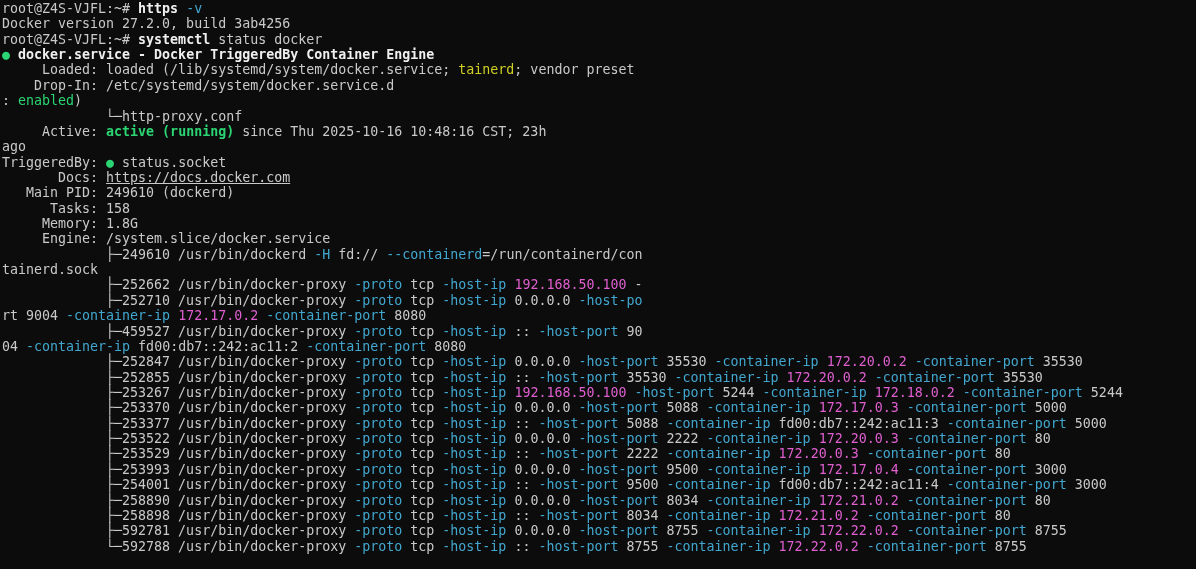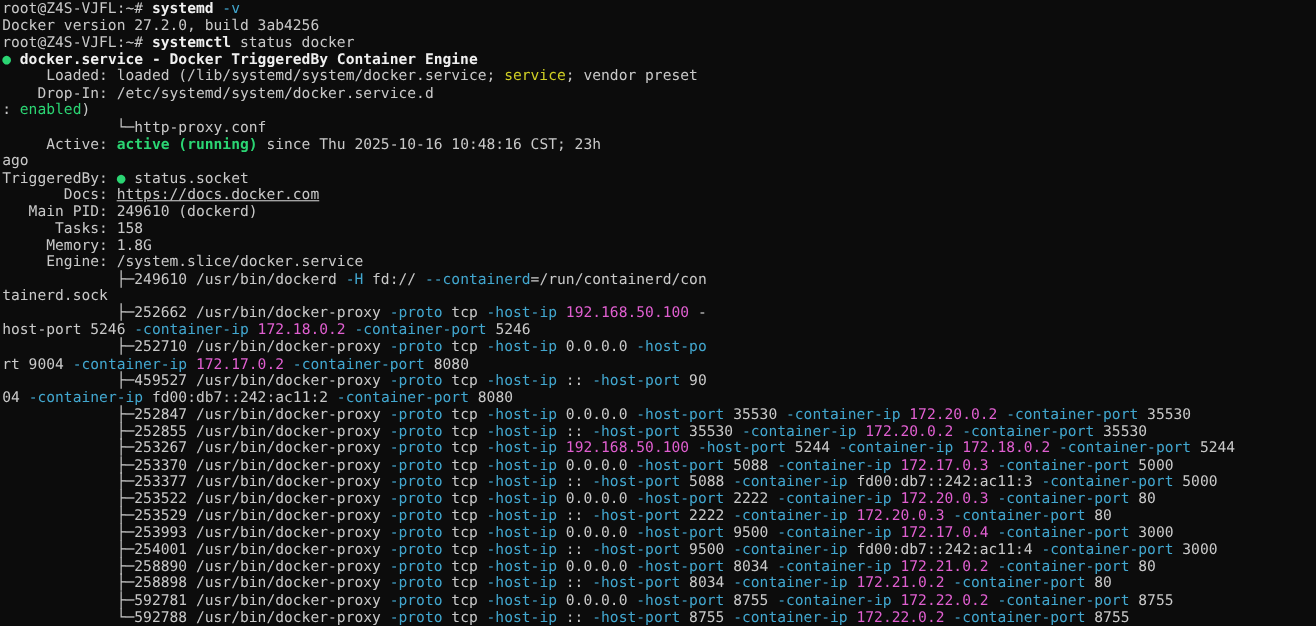--- a/index.html
+++ b/index.html
@@ -31,40 +31,39 @@
   .t-gb { color: var(--green); font-weight: bold; }
   .t-y  { color: var(--yellow); }
   .t-c  { color: var(--cyan); }
   .t-m  { color: var(--magenta); }
   .t-u  { color: var(--fg); text-decoration: underline; }
 </style>
 </head>
 <body>
 
 <div class="terminal">
-    <div class="line"><span class="t-d">root@Z4S-VJFL:~# </span><span class="t-b">systemd</span><span class="t-d"> </span><span class="t-c">-v</span></div>
+    <div class="line"><span class="t-d">root@Z4S-VJFL:~# </span><span class="t-b">https</span><span class="t-d"> </span><span class="t-c">-v</span></div>
     <div class="line"><span class="t-d">Docker version 27.2.0, build 3ab4256</span></div>
     <div class="line"><span class="t-d">root@Z4S-VJFL:~# </span><span class="t-b">systemctl</span><span class="t-d"> status docker</span></div>
     <div class="line"><span class="t-g">● </span><span class="t-b">docker.service - Docker TriggeredBy Container Engine</span></div>
-    <div class="line"><span class="t-d">     Loaded: loaded (/lib/systemd/system/docker.service; </span><span class="t-y">service</span><span class="t-d">; vendor preset</span></div>
+    <div class="line"><span class="t-d">     Loaded: loaded (/lib/systemd/system/docker.service; </span><span class="t-y">tainerd</span><span class="t-d">; vendor preset</span></div>
     <div class="line"><span class="t-d">    Drop-In: /etc/systemd/system/docker.service.d</span></div>
     <div class="line"><span class="t-d">: </span><span class="t-g">enabled</span><span class="t-d">)</span></div>
     <div class="line"><span class="t-d">             └─http-proxy.conf</span></div>
     <div class="line"><span class="t-d">     Active: </span><span class="t-gb">active (running)</span><span class="t-d"> since Thu 2025-10-16 10:48:16 CST; 23h</span></div>
     <div class="line"><span class="t-d">ago</span></div>
     <div class="line"><span class="t-d">TriggeredBy: </span><span class="t-g">● </span><span class="t-d">status.socket</span></div>
     <div class="line"><span class="t-d">       Docs: </span><span class="t-u">https://docs.docker.com</span></div>
     <div class="line"><span class="t-d">   Main PID: 249610 (dockerd)</span></div>
     <div class="line"><span class="t-d">      Tasks: 158</span></div>
     <div class="line"><span class="t-d">     Memory: 1.8G</span></div>
     <div class="line"><span class="t-d">     Engine: /system.slice/docker.service</span></div>
     <div class="line"><span class="t-d">             ├─249610 /usr/bin/dockerd </span><span class="t-c">-H</span><span class="t-d"> fd:// </span><span class="t-c">--containerd</span><span class="t-d">=/run/containerd/con</span></div>
     <div class="line"><span class="t-d">tainerd.sock</span></div>
     <div class="line"><span class="t-d">             ├─252662 /usr/bin/docker-proxy </span><span class="t-c">-proto</span><span class="t-d"> tcp </span><span class="t-c">-host-ip</span><span class="t-d"> </span><span class="t-m">192.168.50.100</span><span class="t-d"> -</span></div>
-    <div class="line"><span class="t-d">host-port 5246 </span><span class="t-c">-container-ip</span><span class="t-d"> </span><span class="t-m">172.18.0.2</span><span class="t-d"> </span><span class="t-c">-container-port</span><span class="t-d"> 5246</span></div>
     <div class="line"><span class="t-d">             ├─252710 /usr/bin/docker-proxy </span><span class="t-c">-proto</span><span class="t-d"> tcp </span><span class="t-c">-host-ip</span><span class="t-d"> 0.0.0.0 </span><span class="t-c">-host-po</span></div>
     <div class="line"><span class="t-d">rt 9004 </span><span class="t-c">-container-ip</span><span class="t-d"> </span><span class="t-m">172.17.0.2</span><span class="t-d"> </span><span class="t-c">-container-port</span><span class="t-d"> 8080</span></div>
     <div class="line"><span class="t-d">             ├─459527 /usr/bin/docker-proxy </span><span class="t-c">-proto</span><span class="t-d"> tcp </span><span class="t-c">-host-ip</span><span class="t-d"> :: </span><span class="t-c">-host-port</span><span class="t-d"> 90</span></div>
     <div class="line"><span class="t-d">04 </span><span class="t-c">-container-ip</span><span class="t-d"> fd00:db7::242:ac11:2 </span><span class="t-c">-container-port</span><span class="t-d"> 8080</span></div>
     <div class="line"><span class="t-d">             ├─252847 /usr/bin/docker-proxy </span><span class="t-c">-proto</span><span class="t-d"> tcp </span><span class="t-c">-host-ip</span><span class="t-d"> 0.0.0.0 </span><span class="t-c">-host-port</span><span class="t-d"> 35530 </span><span class="t-c">-container-ip</span><span class="t-d"> </span><span class="t-m">172.20.0.2</span><span class="t-d"> </span><span class="t-c">-container-port</span><span class="t-d"> 35530</span></div>
     <div class="line"><span class="t-d">             ├─252855 /usr/bin/docker-proxy </span><span class="t-c">-proto</span><span class="t-d"> tcp </span><span class="t-c">-host-ip</span><span class="t-d"> :: </span><span class="t-c">-host-port</span><span class="t-d"> 35530 </span><span class="t-c">-container-ip</span><span class="t-d"> </span><span class="t-m">172.20.0.2</span><span class="t-d"> </span><span class="t-c">-container-port</span><span class="t-d"> 35530</span></div>
     <div class="line"><span class="t-d">             ├─253267 /usr/bin/docker-proxy </span><span class="t-c">-proto</span><span class="t-d"> tcp </span><span class="t-c">-host-ip</span><span class="t-d"> </span><span class="t-m">192.168.50.100</span><span class="t-d"> </span><span class="t-c">-host-port</span><span class="t-d"> 5244 </span><span class="t-c">-container-ip</span><span class="t-d"> </span><span class="t-m">172.18.0.2</span><span class="t-d"> </span><span class="t-c">-container-port</span><span class="t-d"> 5244</span></div>
     <div class="line"><span class="t-d">             ├─253370 /usr/bin/docker-proxy </span><span class="t-c">-proto</span><span class="t-d"> tcp </span><span class="t-c">-host-ip</span><span class="t-d"> 0.0.0.0 </span><span class="t-c">-host-port</span><span class="t-d"> 5088 </span><span class="t-c">-container-ip</span><span class="t-d"> </span><span class="t-m">172.17.0.3</span><span class="t-d"> </span><span class="t-c">-container-port</span><span class="t-d"> 5000</span></div>
     <div class="line"><span class="t-d">             ├─253377 /usr/bin/docker-proxy </span><span class="t-c">-proto</span><span class="t-d"> tcp </span><span class="t-c">-host-ip</span><span class="t-d"> :: </span><span class="t-c">-host-port</span><span class="t-d"> 5088 </span><span class="t-c">-container-ip</span><span class="t-d"> fd00:db7::242:ac11:3 </span><span class="t-c">-container-port</span><span class="t-d"> 5000</span></div>
     <div class="line"><span class="t-d">             ├─253522 /usr/bin/docker-proxy </span><span class="t-c">-proto</span><span class="t-d"> tcp </span><span class="t-c">-host-ip</span><span class="t-d"> 0.0.0.0 </span><span class="t-c">-host-port</span><span class="t-d"> 2222 </span><span class="t-c">-container-ip</span><span class="t-d"> </span><span class="t-m">172.20.0.3</span><span class="t-d"> </span><span class="t-c">-container-port</span><span class="t-d"> 80</span></div>

